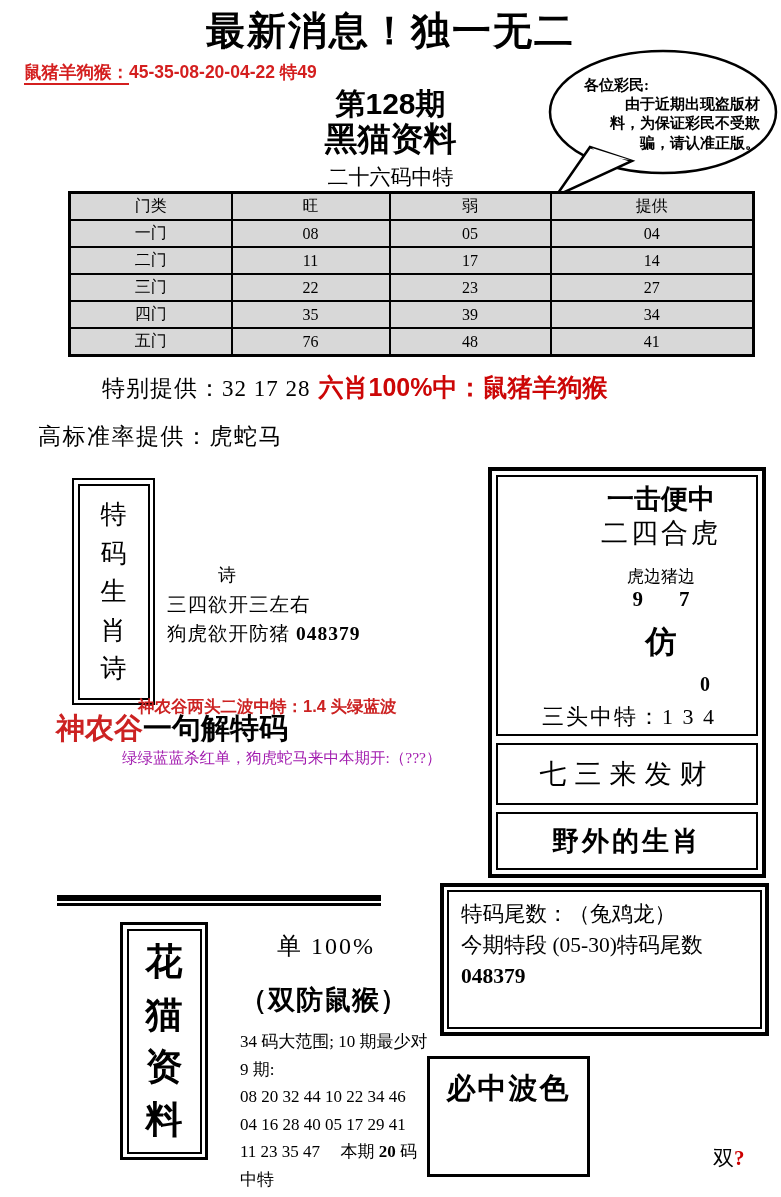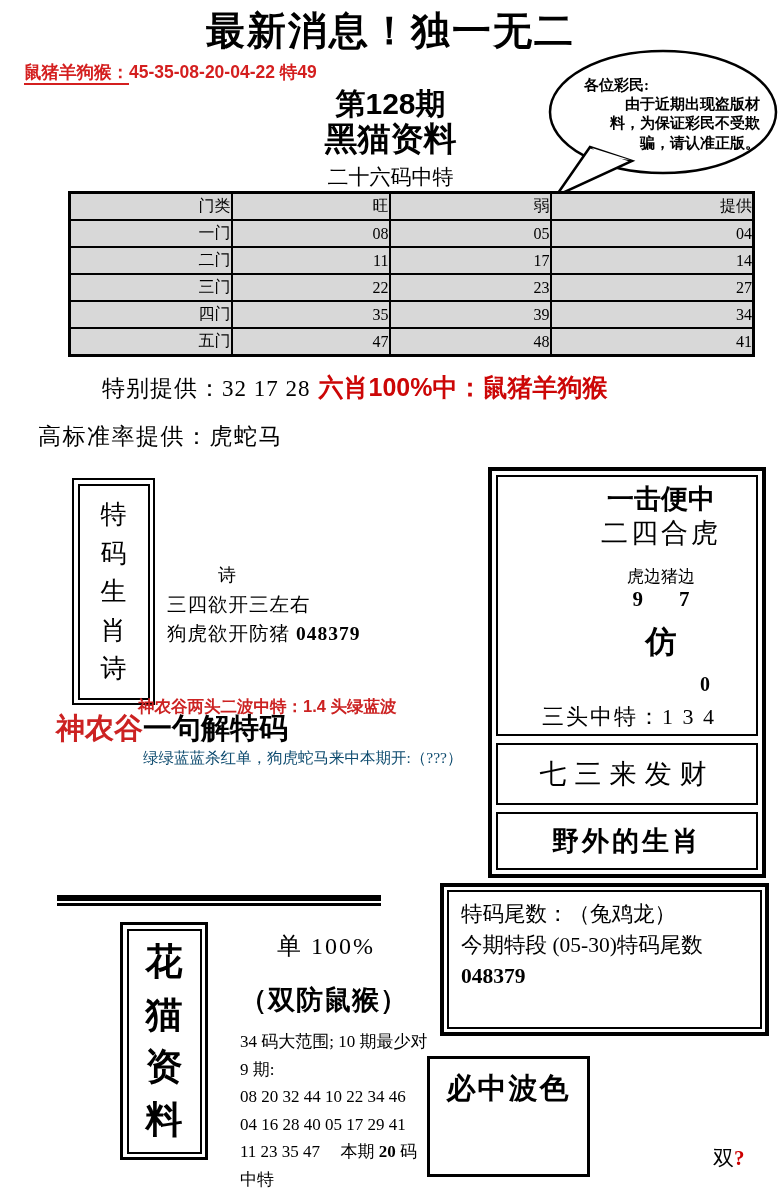--- a/index.html
+++ b/index.html
@@ -24,21 +24,21 @@
   .bubble { left:540px; top:44px; width:240px; height:166px; }
   .bubble svg { position:absolute; left:0; top:0; }
   .bubble-text { position:absolute; left:44px; top:32px; width:176px;
     font-size:15px; line-height:1.28; font-weight:600; }
   .bubble-text .p2 { text-indent:2em;text-align:right; }
 
   
   table.codes { position:absolute; left:68px; top:191px; border-collapse:collapse;
     border:3px solid #000; table-layout:fixed; }
   table.codes th, table.codes td { border:2px solid #000; background:#d8d8d8;
-    text-align:right; font-size:16px; font-weight:normal; height:25px; padding:0;
+    text-align:center; font-size:16px; font-weight:normal; height:25px; padding:0;
     font-family:"Liberation Serif","DejaVu Serif",serif; }
 
   
   .special-line { left:102px; top:371px; display:flex; align-items:baseline; gap:8px; white-space:nowrap; }
   .special-line .black { font-size:23px; letter-spacing:1px; }
   .special-line .red { font-size:25px; font-weight:bold; color:#cc0606;
     font-family:"Liberation Sans",sans-serif; }
   .high-line { left:38px; top:421px; font-size:23px; letter-spacing:1.5px; }
 
   
@@ -49,21 +49,21 @@
   .poem-title { left:218px; top:563px; font-size:18px; }
   .poem-l1 { left:167px; top:591px; font-size:19.5px; letter-spacing:1px; }
   .poem-l2 { left:167px; top:620px; font-size:19.5px; letter-spacing:1px; }
   .poem-l2 b { font-family:"Liberation Serif",serif; }
 
   
   .sn-wave { left:138px; top:696px; font-size:16.5px; font-weight:bold; color:#cc2222;
     font-family:"Liberation Sans",sans-serif; }
   .sn-title { left:56px; top:709px; font-size:29px; font-weight:bold; white-space:nowrap; }
   .sn-title .nm { color:#cc2222; }
-  .sn-hint { left:122px; top:748px; font-size:15.5px; color:#0c4a6e;margin-left:21px; }
+  .sn-hint { left:122px; top:748px; font-size:15.5px; color:#a21caf; }
 
   
   .right-panel { left:488px; top:467px; width:278px; height:411px; border:4px solid #000;
     box-sizing:border-box; padding:4px; display:flex; flex-direction:column; gap:7px; }
   .sbox { border:2px solid #000; position:relative; box-sizing:border-box; }
   .sbox1 { flex:1; }
   .sbox2 { height:62px; display:flex; align-items:center; justify-content:center; }
   .sbox3 { height:58px; display:flex; align-items:center; justify-content:center; }
   .s-line { position:absolute; width:100%; text-align:center;padding-left:34px; }
   .s-hit   { top:4px;  font-size:27px; font-weight:bold; }
@@ -165,21 +165,21 @@
       <td>27</td>
     </tr>
     <tr>
       <td>四门</td>
       <td>35</td>
       <td>39</td>
       <td>34</td>
     </tr>
     <tr>
       <td>五门</td>
-      <td>47</td>
+      <td>76</td>
       <td>48</td>
       <td>41</td>
     </tr>
   </tbody>
     </table>
 
   <div class="abs special-line">
     <span class="black">特别提供：32 17 28</span>
     <span class="red">六肖100%中：鼠猪羊狗猴</span>
   </div>

